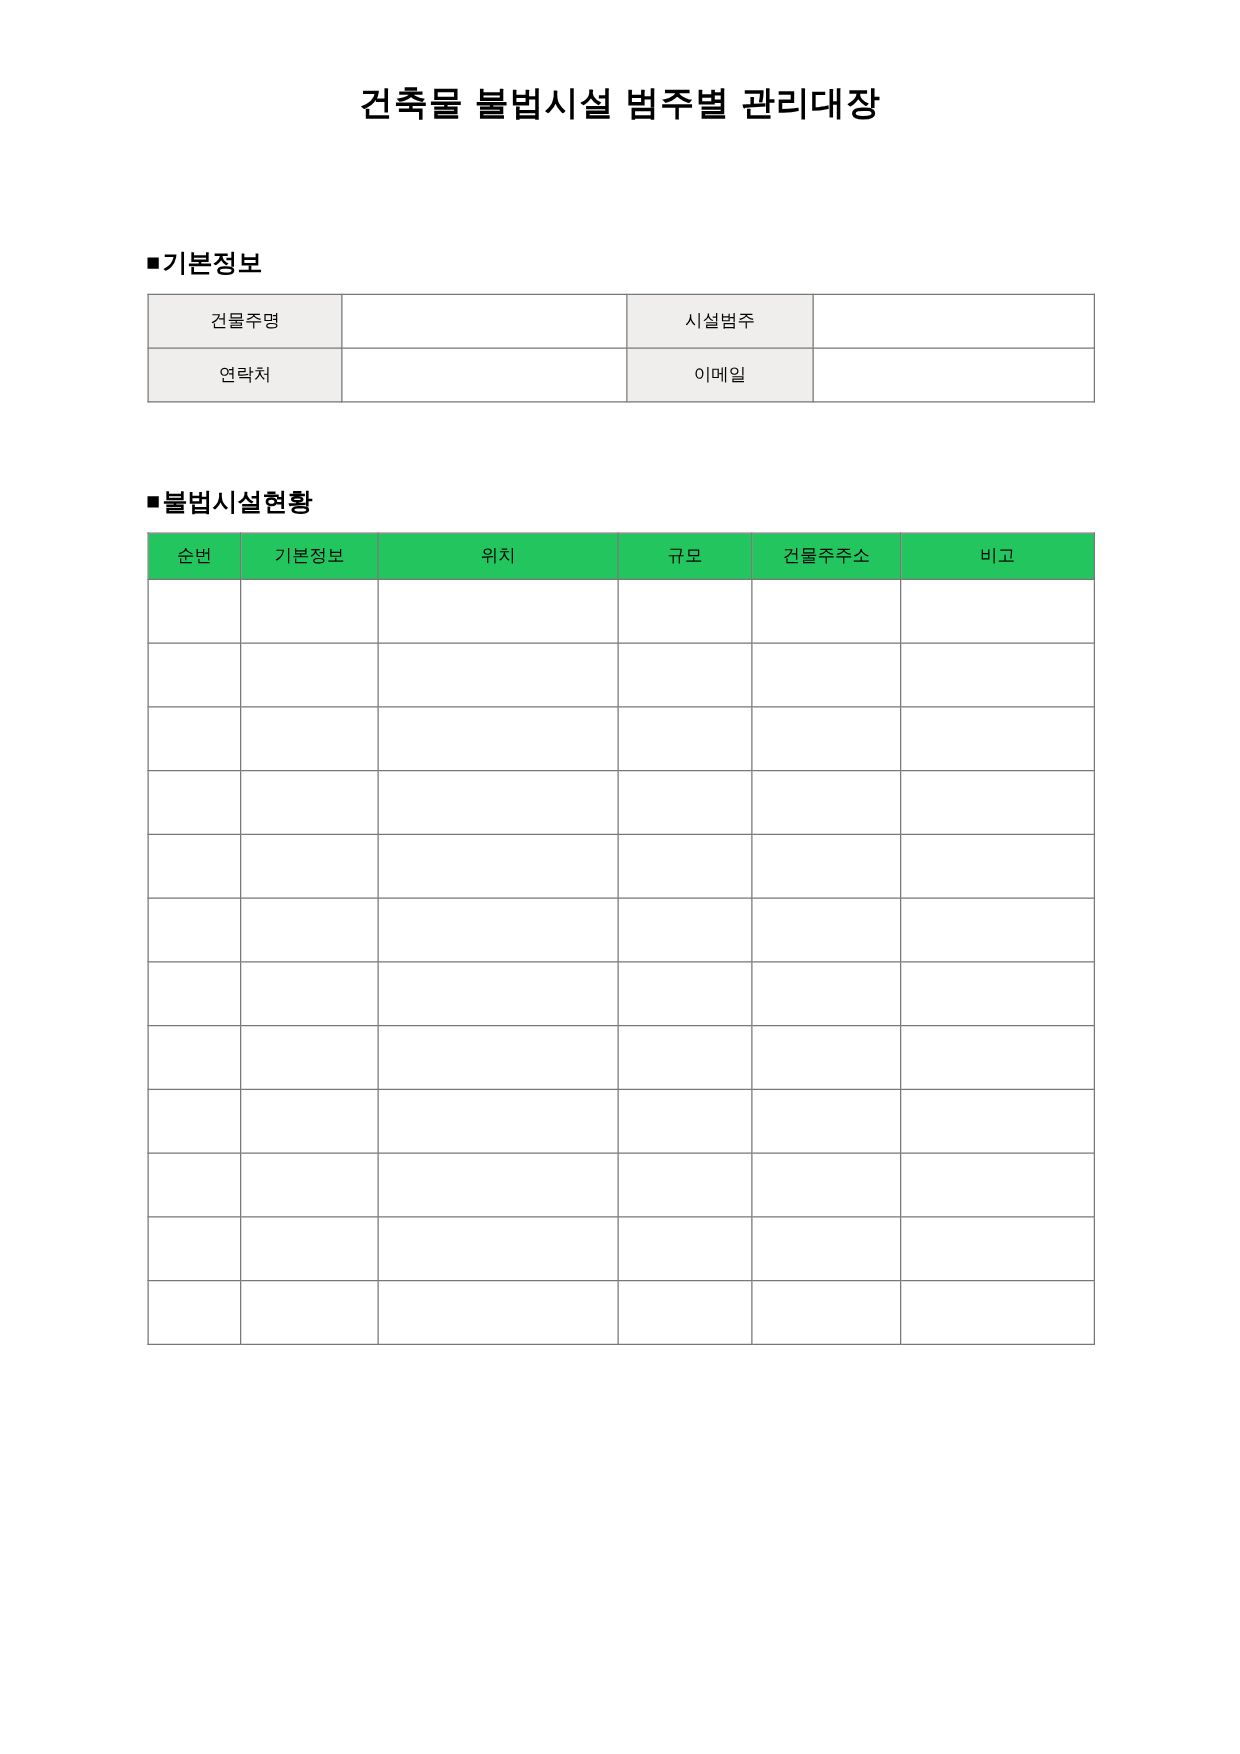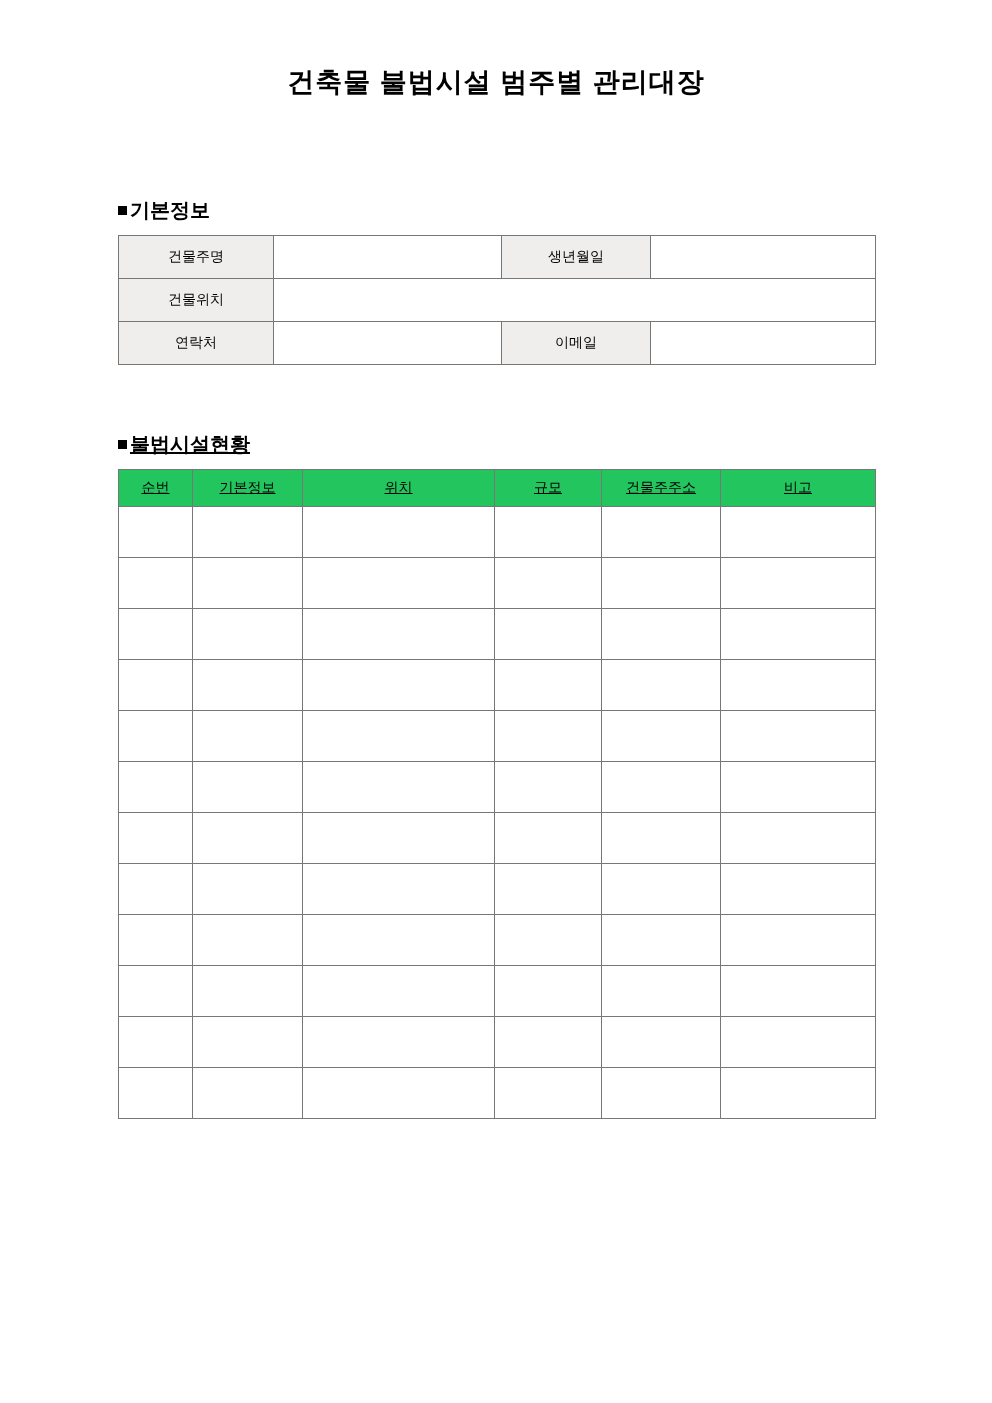--- a/index.html
+++ b/index.html
@@ -47,21 +47,20 @@
     display: inline-block;
     width: 9px;
     height: 9px;
     background: #000;
   }
   .sec-basic {
     margin-top: 99px;
   }
   .sec-status {
     margin-top: 66px;
-    text-decoration: underline;
   }
   table {
     border-collapse: collapse;
     width: 757px;
     table-layout: fixed;
   }
   table td, table th {
     border: 1px solid #777777;
     height: 42px;
     font-size: 14px;
@@ -113,26 +112,22 @@
       <colgroup>
         <col class="c1">
           <col class="c2">
           <col class="c3">
           <col class="c4">
       </colgroup>
       <tbody>
         <tr>
           <td class="lbl">건물주명</td>
           <td></td>
-          <td class="lbl">생년월일</td>
-          <td></td>
-        </tr>
-        <tr>
-          <td class="lbl">건물위치</td>
-          <td colspan="3"></td>
+          <td class="lbl">시설범주</td>
+          <td></td>
         </tr>
         <tr>
           <td class="lbl">연락처</td>
           <td></td>
           <td class="lbl">이메일</td>
           <td></td>
         </tr>
       </tbody>
     </table>
   </div>

